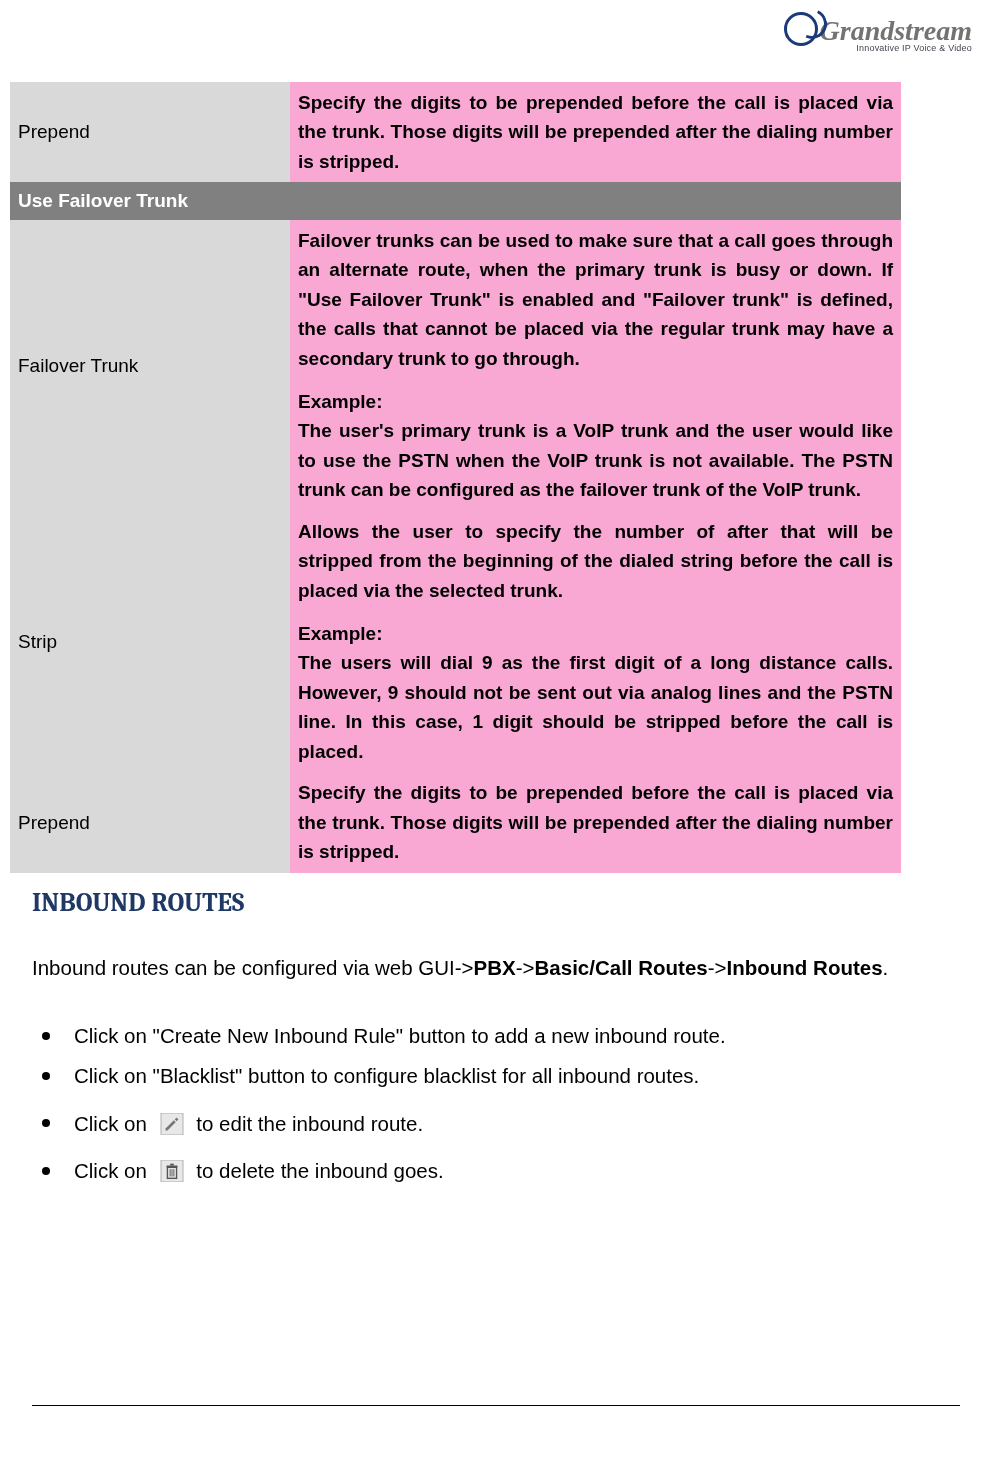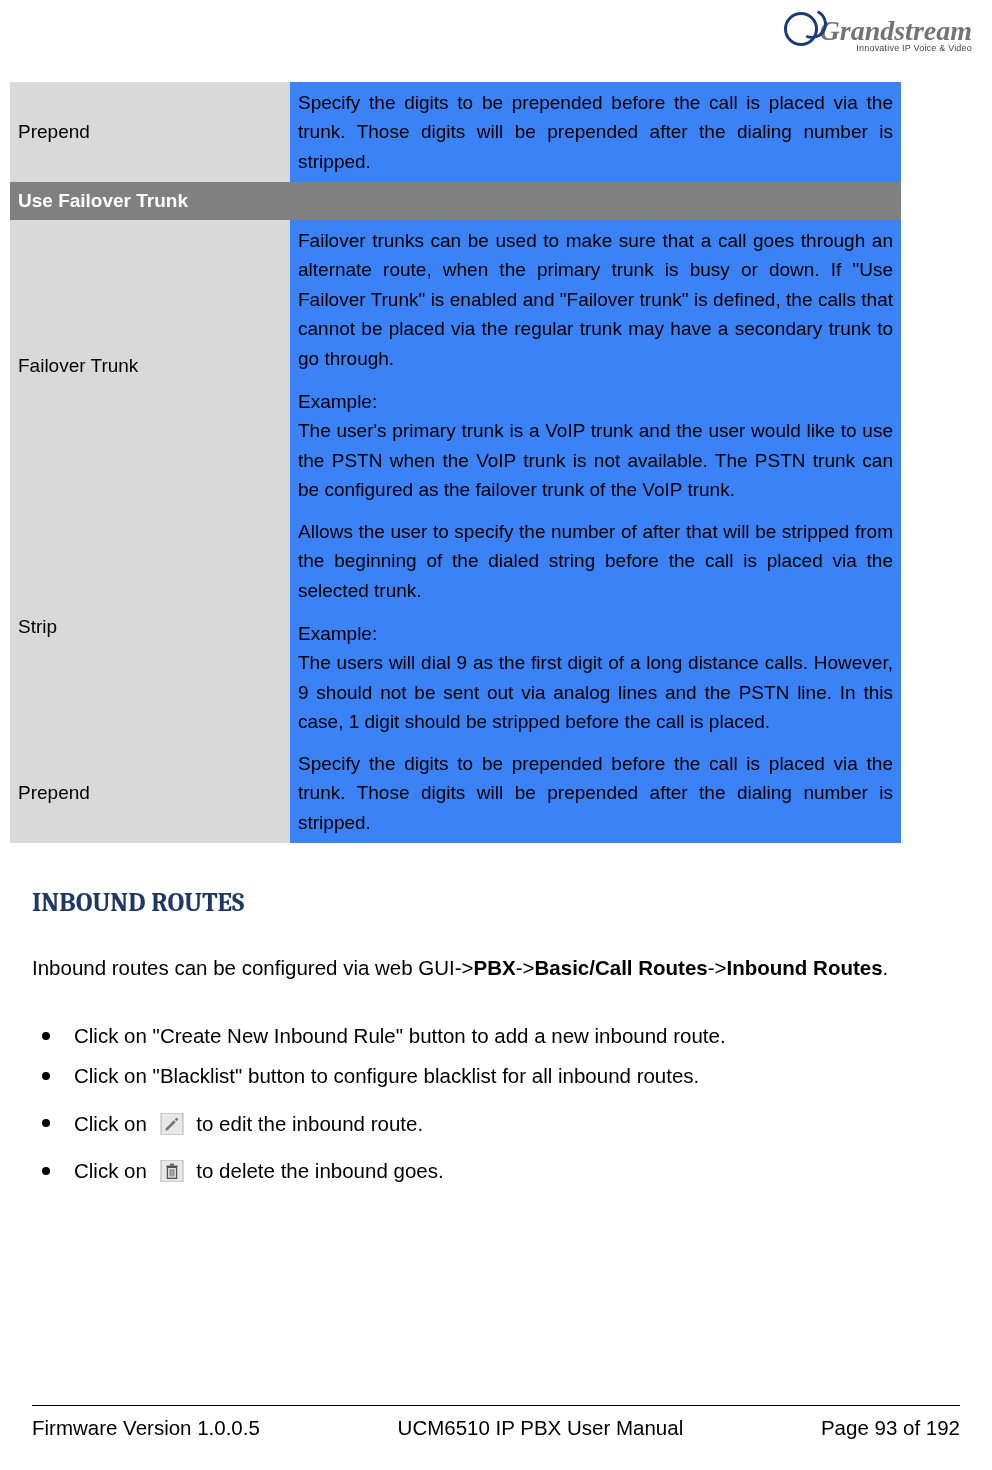--- a/index.html
+++ b/index.html
@@ -8,21 +8,21 @@
 
   .logo { position: absolute; top: 6px; right: 20px; width: 200px; height: 70px; }
   .logo-text { font-family: "Brush Script MT", cursive; font-style: italic; font-weight: bold; font-size: 28px; color: #737373; line-height: 1; }
   .logo-mark { display:inline-block; width:34px; height:34px; border:3px solid #1a3a7a; border-radius:50%; position:relative; top:6px; margin-right:2px;}
   .logo-mark::after{content:""; position:absolute; left:10px; top:-6px; width:24px; height:24px; border:3px solid #1a3a7a; border-left-color:transparent; border-top-color:transparent; border-radius:50%; transform:rotate(-20deg);}
   .logo-sub { font-size: 9px; color: #445; letter-spacing: 0.2px; text-align:right; margin-top:-2px;}
 
   .tbl { position:absolute; top:82px; left:10px; width:891px; border-collapse:collapse; font-size:19px; line-height:1.55; }
   .tbl td { vertical-align: middle; padding: 6px 8px 6px 8px; }
   .tbl td.k { width: 280px; background:#d9d9d9; }
-  .tbl td.v { background:#3b82f6; text-align: justify; }
+  .tbl td.v { background:#f9a8d4; text-align: justify; font-weight: bold; }
   .tbl tr.hdr td { background:#808080; color:#fff; font-weight:bold; padding:4px 8px;margin-left:40px; }
   .gap { height: 14px; }
 
   .section-title { position:absolute; left:32px; top:888px; color:#1f3864; font-family: Cambria, Georgia, serif; font-weight:bold; font-size:26px; }
 
   .body-text { position:absolute; left:32px; width:928px; font-size:20.5px; line-height:1.55; }
   .intro { top: 952px; }
 
   .list { position:absolute; left:32px; top:1020px; width:928px; font-size:20.5px; line-height:1.55; }
   .li { display:flex; align-items:center; margin-bottom: 8px; }
@@ -127,19 +127,14 @@
               <rect x="6" y="6" width="12" height="2" fill="#555"></rect>
               <rect x="10" y="4" width="4" height="2" fill="#555"></rect>
             </svg>
         </span>
         <span> to delete the inbound goes.</span>
       </span>
     </div>
   </div>
 
   <div class="footer-rule"></div>
-  <div class="footer">
-    <span>Firmware Version 1.0.0.5</span>
-    <span>UCM6510 IP PBX User Manual</span>
-    <span>Page 93 of 192</span>
-  </div>
 
 </div>
 
 </body></html>

